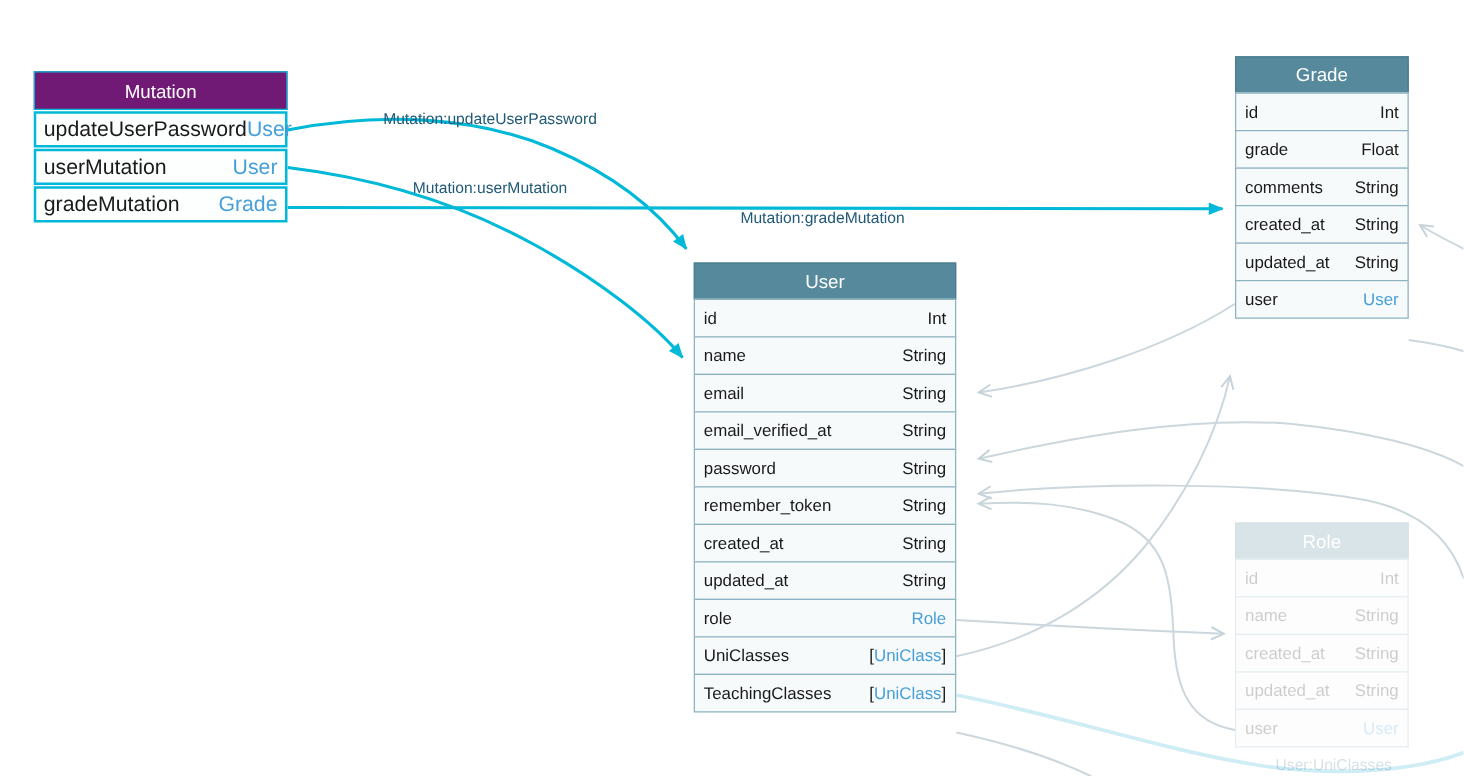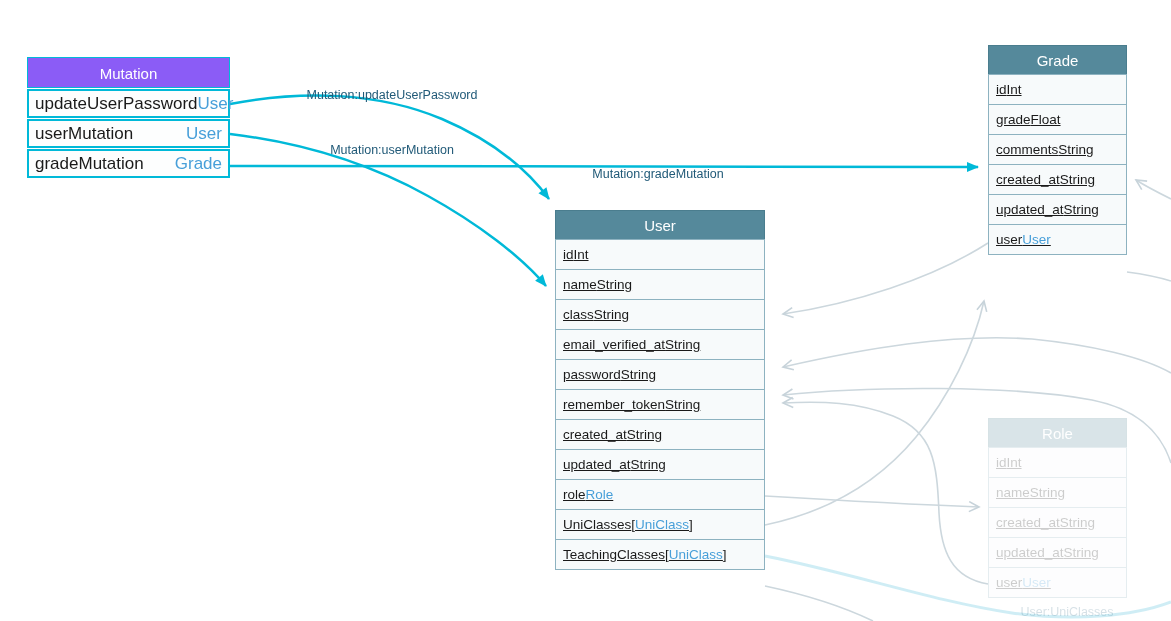--- a/index.html
+++ b/index.html
@@ -4,29 +4,29 @@
 <style>
   html,body{margin:0;padding:0;background:#fff;}
   #canvas{position:relative;width:1171px;height:621px;overflow:hidden;background:#fff;
           font-family:"Liberation Sans",sans-serif;}
   #edges{position:absolute;left:0;top:0;z-index:0;}
 
   .type-table{position:absolute;z-index:2;}
   .thead{height:30px;line-height:30px;text-align:center;color:#fff;font-size:15px;
          background:#55899b;border:1px solid #4a7d8e;box-sizing:border-box;}
   .grid .trow{height:31px;margin-top:-1px;background:#f7fafb;border:1px solid #8db2c0;
-         box-sizing:border-box;display:flex;align-items:center;
-         padding:12px 7px;font-size:13.5px;color:#1a1a1a;text-decoration:underline;}
+         box-sizing:border-box;display:flex;justify-content:space-between;align-items:center;
+         padding:12px 7px;font-size:13.5px;color:#1a1a1a;}
   .fn{white-space:nowrap;}
   .ft{white-space:nowrap;}
   .tn[data-kind="ref"]{color:#479fd9;}
   .br{color:#1a1a1a;}
 
   
-  .sel .thead{background:#8b5cf6;border:1px solid #00b9d8;height:31px;line-height:31px;}
+  .sel .thead{background:#701a75;border:1px solid #00b9d8;height:31px;line-height:31px;}
   .sel .trow{height:29px;margin-top:1px;background:#fdfefe;border:2px solid #00b9d8;
          box-sizing:border-box;display:flex;justify-content:space-between;align-items:center;
          padding:0 6px;font-size:17px;color:#1a1a1a;}
 
   .faded{opacity:.22;}
   .edge-label{position:absolute;z-index:1;transform:translate(-50%,-50%);
          font-size:12.5px;color:#215a78;white-space:nowrap;}
   .edge-label.dim{opacity:.18;}
 </style>
 </head>
@@ -90,21 +90,21 @@
     <div class="thead">User</div>
     <div class="trow">
       <span class="fn">id</span>
       <span class="ft"><span class="br"></span><span class="tn" data-kind="scalar">Int</span><span class="br"></span></span>
     </div>
     <div class="trow">
       <span class="fn">name</span>
       <span class="ft"><span class="br"></span><span class="tn" data-kind="scalar">String</span><span class="br"></span></span>
     </div>
     <div class="trow">
-      <span class="fn">class</span>
+      <span class="fn">email</span>
       <span class="ft"><span class="br"></span><span class="tn" data-kind="scalar">String</span><span class="br"></span></span>
     </div>
     <div class="trow">
       <span class="fn">email_verified_at</span>
       <span class="ft"><span class="br"></span><span class="tn" data-kind="scalar">String</span><span class="br"></span></span>
     </div>
     <div class="trow">
       <span class="fn">password</span>
       <span class="ft"><span class="br"></span><span class="tn" data-kind="scalar">String</span><span class="br"></span></span>
     </div>

